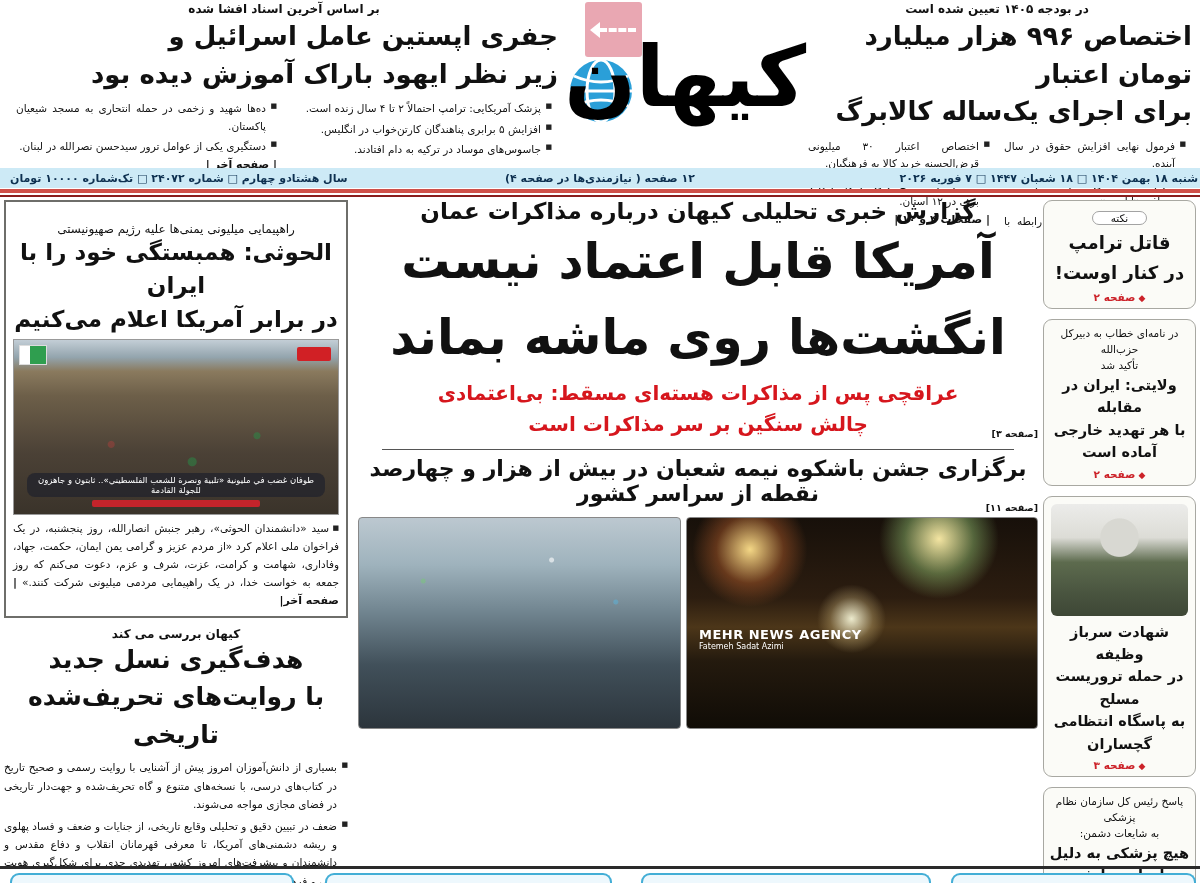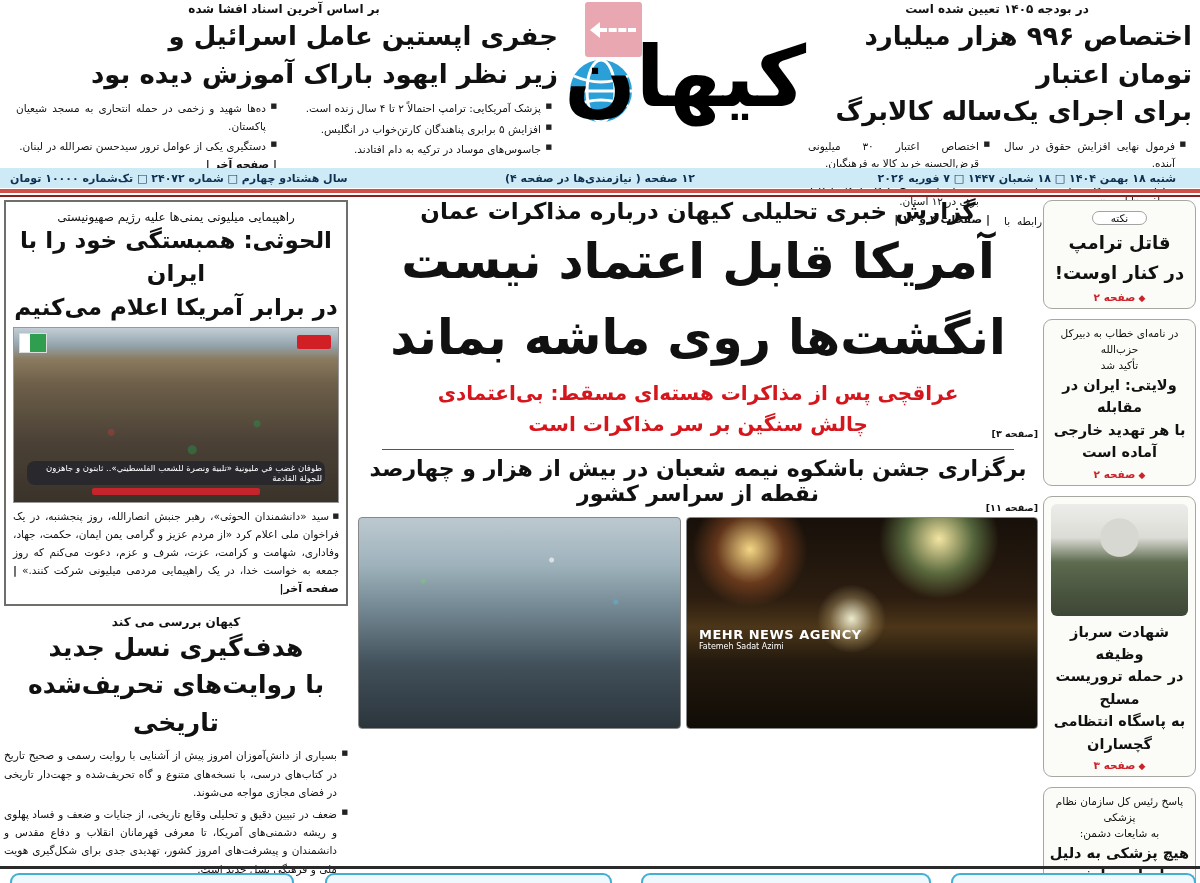--- a/index.html
+++ b/index.html
@@ -24,21 +24,21 @@
   .jar-badge { position:absolute; top:0; right:160px; width:57px; height:55px; background:#e9a7b2; border-radius:3px;
                display:flex; align-items:center; justify-content:center; color:#fff; font-weight:bold; font-size:15px; }
   .jar-badge .dash { position:absolute; top:26px; right:6px; left:14px; border-top:4px dashed #ffffff; }
   .jar-badge .tip { position:absolute; top:20px; left:5px; width:0; height:0; border-top:8px solid transparent; border-bottom:8px solid transparent; border-right:10px solid #fff; }
   .globe { position:absolute; top:56px; right:168px; }
   .kayhan-logo { position:absolute; top:-10px; right:-4px; width:180px; font-size:84px; font-weight:bold; color:#000; line-height:170px; text-align:left; letter-spacing:-3px; }
 
   
   .info-bar { position:absolute; top:168px; left:0; width:1200px; height:20px; background:#cdeaf6; color:#0d3050;
               font-size:11px; font-weight:bold; display:flex; align-items:center; }
-  .info-date { padding-right:24px; width:420px; }
+  .info-date { padding-right:2px; width:420px; }
   .info-pages { flex:1; text-align:center; }
   .info-issue { padding-left:10px; width:420px; text-align:left; }
   .red-rule-a { position:absolute; top:189px; left:0; width:1200px; height:4px; background:#cf5049; }
   .red-rule-b { position:absolute; top:195px; left:0; width:1200px; height:1.5px; background:#8a1d1d; }
 
   
   .col-right { position:absolute; top:200px; right:4px; width:153px; }
   .rbox { border:1px solid #a8a8a2; border-radius:9px; background:#fbfbf7; text-align:center; padding:6px 4px 5px; margin-bottom:10px; position:relative; }
   .pill { display:inline-block; border:1px solid #a3a3a3; border-radius:10px; background:#fff; font-size:10.5px; padding:0 18px; margin-bottom:3px; }
   .rt-big { font-size:18px; font-weight:bold; line-height:1.65; }
@@ -70,30 +70,30 @@
      background: radial-gradient(circle at 20% 30%, rgba(120,200,120,.5) 0 2px, transparent 3px),
                  radial-gradient(circle at 60% 20%, rgba(255,255,255,.6) 0 2px, transparent 3px),
                  radial-gradient(circle at 80% 40%, rgba(90,180,220,.5) 0 2px, transparent 3px),
                  linear-gradient(180deg,#bcc8d0 0%,#9fb3bd 22%,#70848f 45%,#41505a 70%,#2c353c 100%); }
   .credit { position:absolute; left:12px; top:52%; color:#fff; direction:ltr; text-align:left; }
   .credit-agency { font-size:13px; font-weight:bold; letter-spacing:.5px; }
   .credit-name { font-size:8px; }
 
   
   .col-left { position:absolute; top:200px; left:4px; width:344px; }
-  .houthi-box { border:2px solid #6e6e6a; padding:8px 7px 5px; background:#fff; }
+  .houthi-box { border:2px solid #6e6e6a; padding:20px 7px 5px; background:#fff; }
   .lh-kicker { font-size:12px; text-align:center; }
   .lh-title { font-size:23px; font-weight:bold; text-align:center; line-height:1.45; }
   .yemen-photo { position:relative; height:176px; margin-top:3px; border:1px solid #999;
      background: radial-gradient(circle at 30% 60%, rgba(200,60,60,.35) 0 3px, transparent 4px),
                  radial-gradient(circle at 55% 70%, rgba(40,140,70,.5) 0 4px, transparent 5px),
                  radial-gradient(circle at 75% 55%, rgba(40,140,70,.5) 0 3px, transparent 4px),
                  linear-gradient(180deg,#c3ced6 0%,#93a4ad 10%,#8a7a5e 18%,#6d5f49 32%,#4b4136 65%,#3a332a 100%); }
   .yp-caption { position:absolute; bottom:17px; right:4%; width:92%; background:rgba(38,38,44,.88); color:#fff;
-                font-size:8.5px; padding:2px 3px; border-radius:8px; }
+                font-size:8.5px; text-align:center; padding:2px 3px; border-radius:8px; }
   .yp-redstrip { position:absolute; bottom:7px; right:24%; width:52%; height:7px; background:#c4242b; border-radius:2px; }
   .yp-logo-g { position:absolute; top:5px; left:5px; width:28px; height:20px; background:linear-gradient(90deg,#ffffff 40%,#2f9e4f 40%); border:1px solid #ddd; }
   .yp-logo-r { position:absolute; top:7px; right:7px; width:34px; height:14px; background:#d12025; border-radius:2px; }
   .lh-body { font-size:10.5px; text-align:justify; line-height:1.7; margin-top:5px; }
   .lh-body b { font-size:11px; }
 
   .hist { margin-top:9px; }
   .hist-kicker { font-size:12px; font-weight:bold; text-align:center; }
   .hist-title { font-size:25px; font-weight:bold; text-align:center; line-height:1.5; }
   .hist-bullets { margin-top:5px; }

